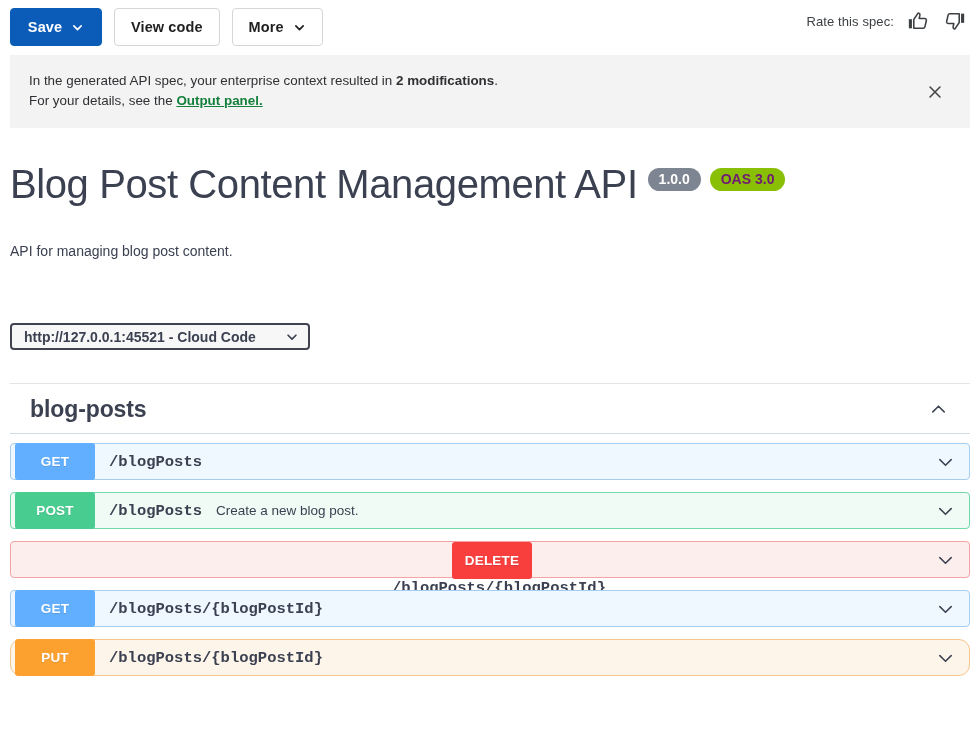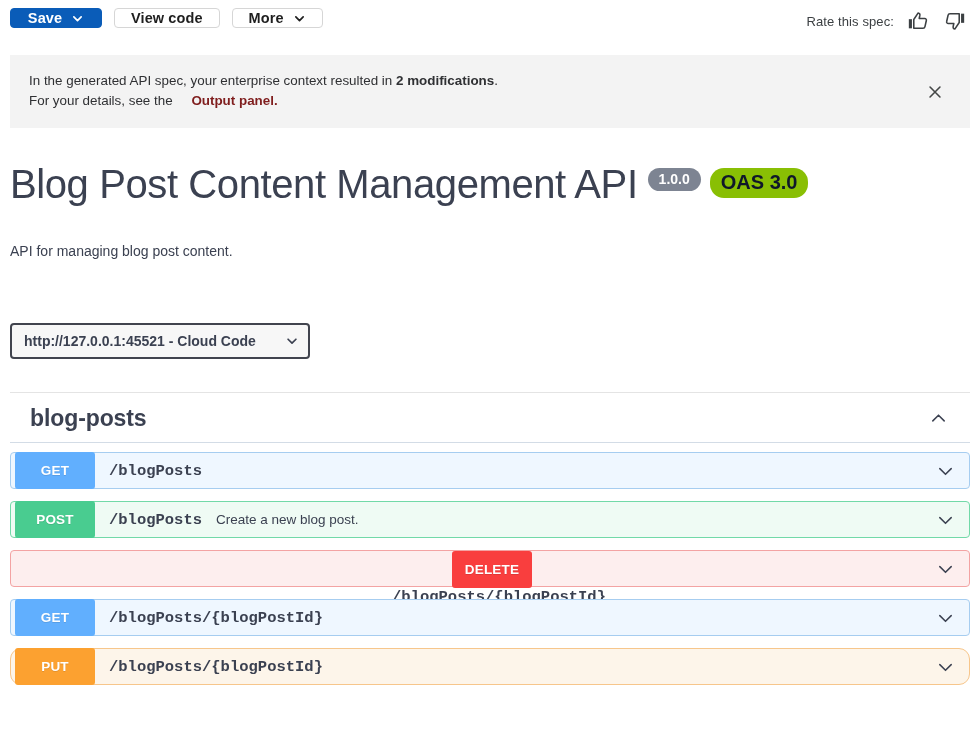--- a/index.html
+++ b/index.html
@@ -20,21 +20,21 @@
     padding: 8px 10px 0 10px;
     display: flex;
     align-items: flex-start;
     gap: 12px;
   }
   .btn {
     display: inline-flex;
     align-items: center;
     justify-content: center;
     gap: 9px;
-    height: 20px;
+    height: 38px;
     padding: 0 16px;
     border-radius: 4px;
     font-size: 14.5px;
     font-weight: 600;
     letter-spacing: .1px;
     cursor: pointer;
     user-select: none;
     white-space: nowrap;
   }
   .btn-primary {
@@ -83,24 +83,24 @@
     padding: 16px 52px 17px 19px;
     min-height: 60px;
   }
   .banner-line {
     font-size: 13.4px;
     line-height: 20px;
     color: #2f3033;
   }
   .banner-line b { font-weight: 700; }
   .banner-link {
-    color: #7f1d1d;
-    font-weight: 700;
-    cursor: pointer;
-    margin-left: 15px;
+    color: #15803d;
+    font-weight: 700;
+    text-decoration: underline;
+    cursor: pointer;
   }
   .banner-close {
     position: absolute;
     top: 50%;
     right: 22px;
     transform: translateY(-50%);
     width: 26px;
     height: 26px;
     display: flex;
     align-items: center;
@@ -141,22 +141,22 @@
     padding: 3px 11px 4px;
     margin-left: 10px;
     align-self: flex-start;
     margin-top: 6px;
   }
   .badge-oas {
     display: inline-flex;
     align-items: center;
     justify-content: center;
     background: #89bf04;
-    color: #0f172a;
-    font-size: 20px;
+    color: #701a75;
+    font-size: 14px;
     font-weight: 700;
     border-radius: 14px;
     padding: 3px 11px 4px;
     margin-left: 9px;
     align-self: flex-start;
     margin-top: 6px;
     cursor: pointer;
   }
   .info-desc {
     font-size: 14px;
@@ -174,21 +174,21 @@
     font-size: 12px;
     font-weight: 700;
     color: #3b4151;
     margin-bottom: 5px;
   }
   .server-select {
     position: relative;
     display: inline-flex;
     align-items: center;
     width: 300px;
-    height: 36px;
+    height: 27px;
     border: 2px solid #41444e;
     border-radius: 4px;
     background: #f7f7f7;
     padding: 0 28px 0 12px;
     cursor: pointer;
   }
   .server-select .server-value {
     font-size: 14px;
     font-weight: 700;
     color: #3b4151;

